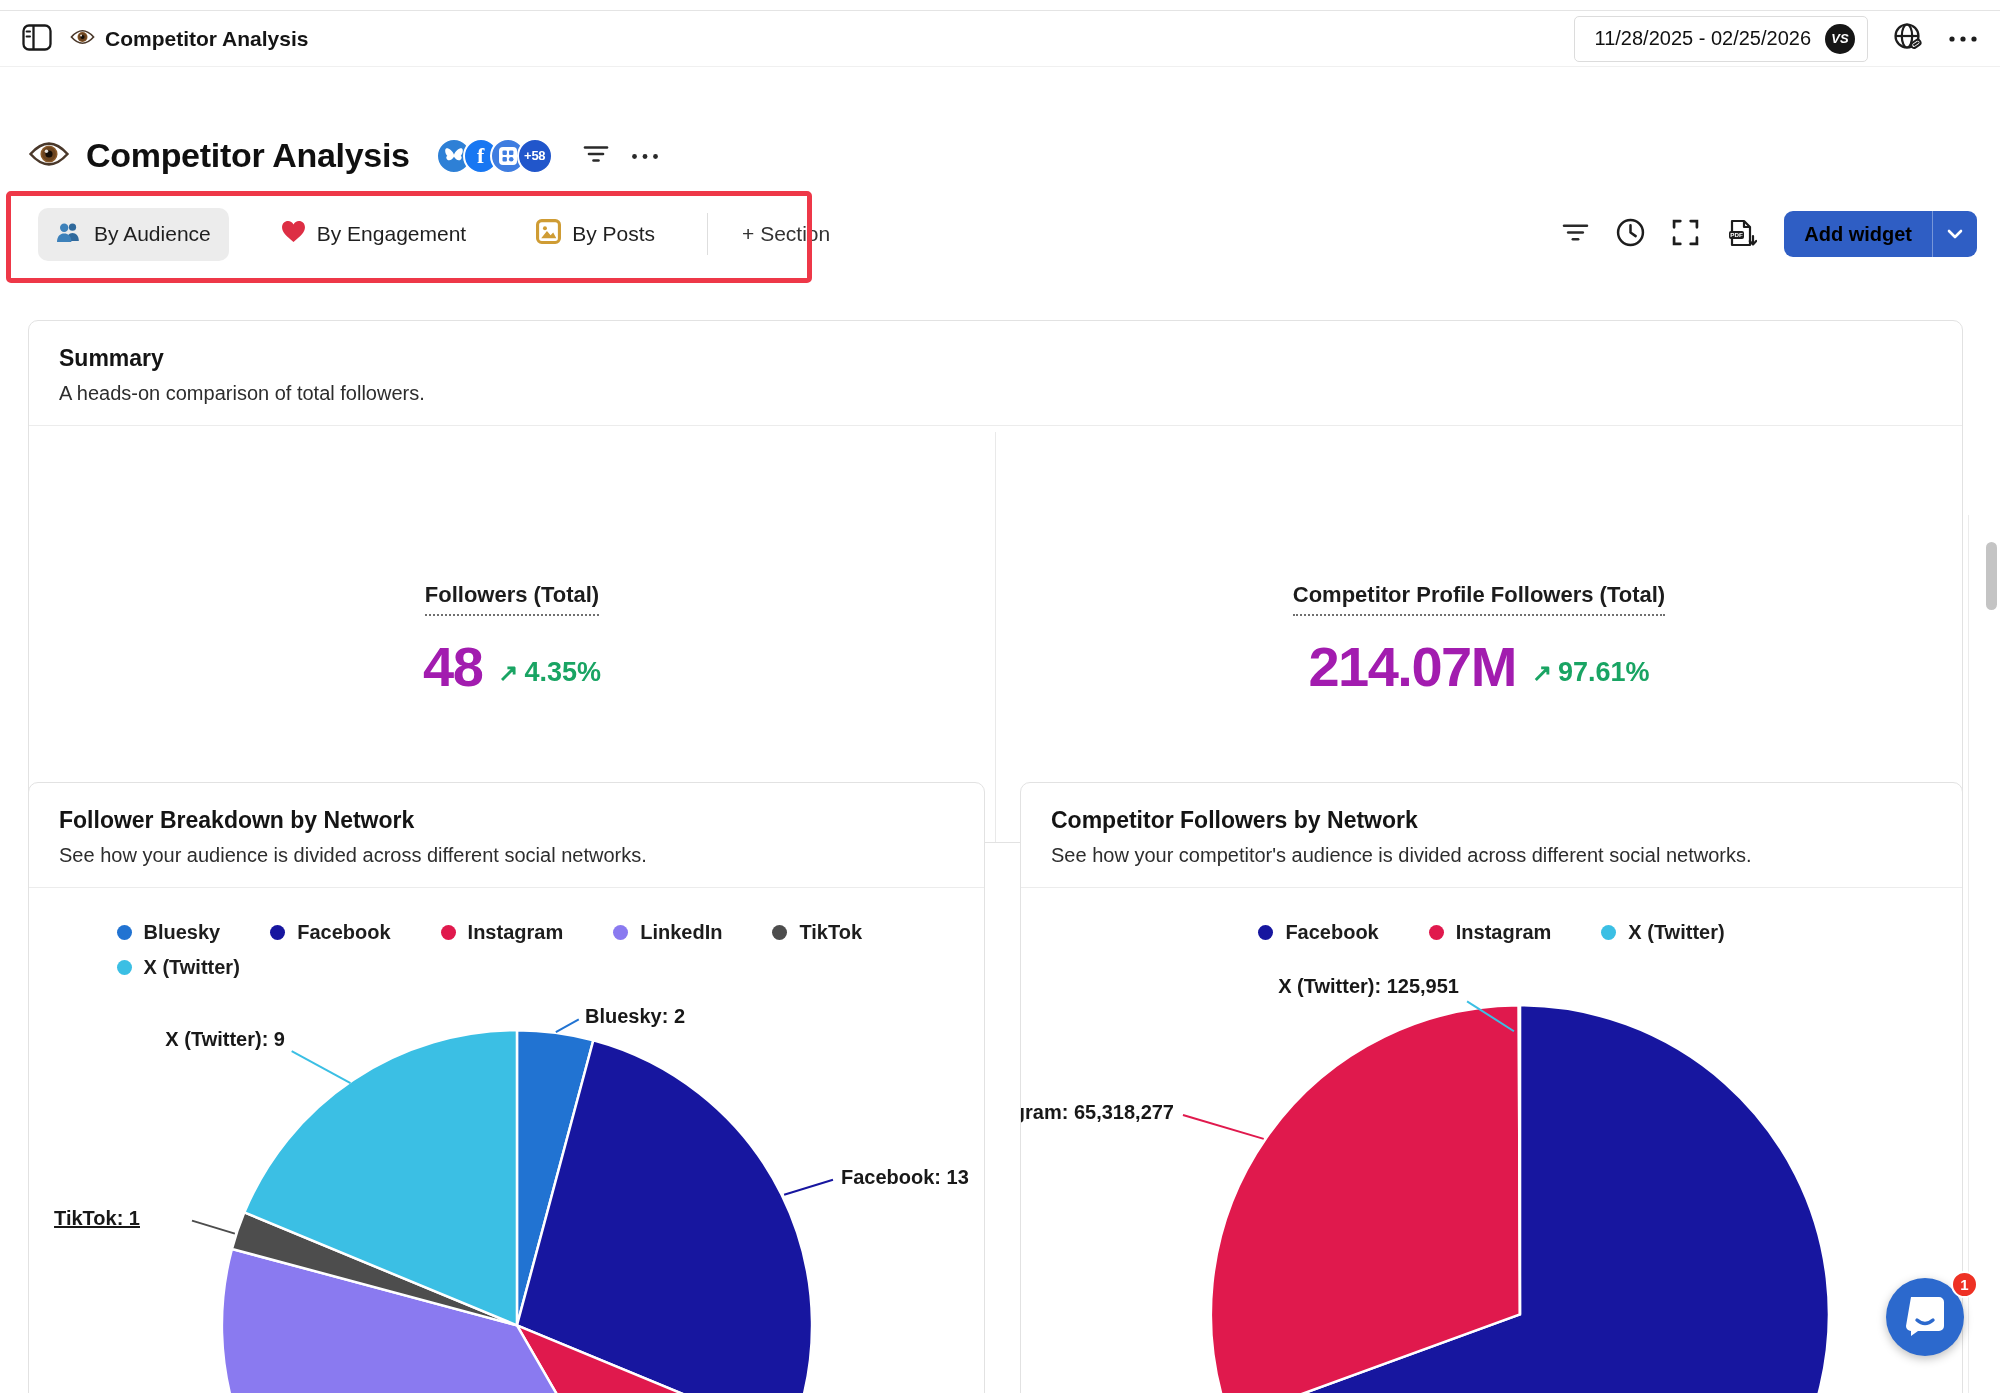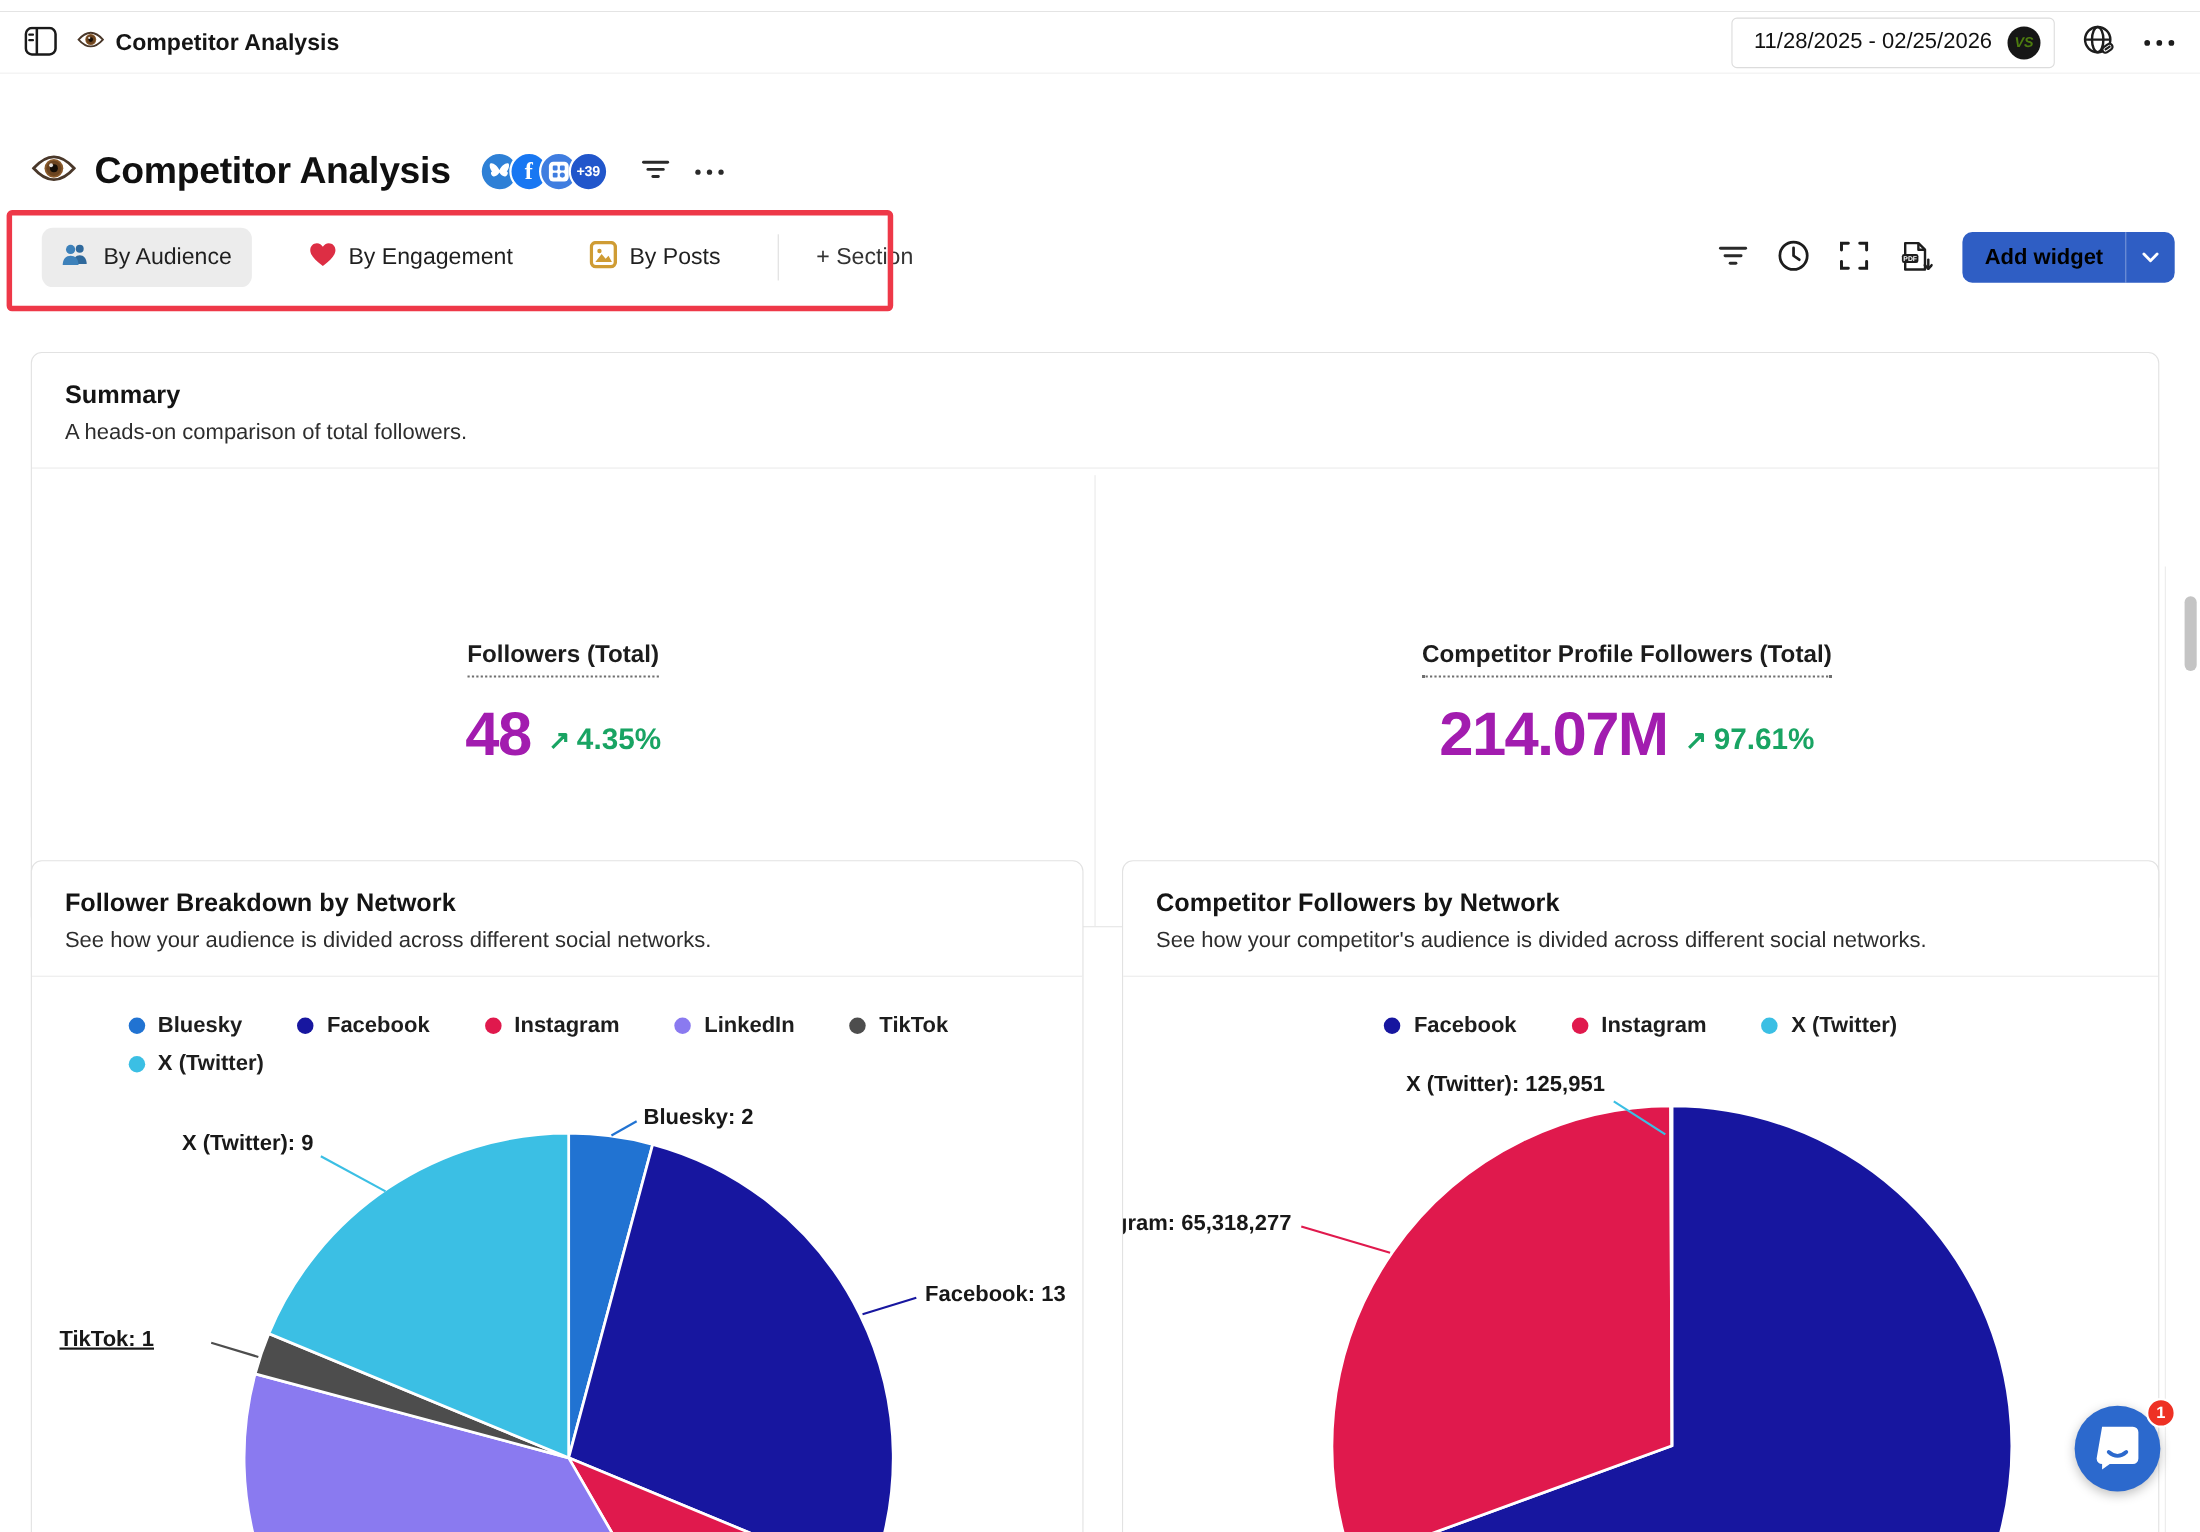--- a/index.html
+++ b/index.html
@@ -9,21 +9,21 @@
   
   .top-hairline { position:absolute; left:0; top:10px; width:2000px; height:1px; background:#e4e4e4; }
   .topbar { position:absolute; left:0; top:11px; width:2000px; height:56px; background:#fff;
     border-bottom:1px solid #f0f0f0; display:flex; align-items:center; padding:0 22px; }
   .topbar-left { display:flex; align-items:center; gap:18px; }
   .crumb { display:flex; align-items:center; gap:10px; font-size:21px; font-weight:600; }
   .topbar-right { margin-left:auto; display:flex; align-items:center; gap:24px; }
   .date-pill { display:flex; align-items:center; gap:14px; height:46px; padding:0 12px 0 20px;
     border:1px solid #dcdcdc; border-radius:5px; background:#fff; cursor:pointer; }
   .date-pill .dtext { font-size:20px; font-weight:500; color:#111; }
-  .vs-badge { width:30px; height:30px; border-radius:50%; background:#161616; color:#4d7c0f;
+  .vs-badge { width:30px; height:30px; border-radius:50%; background:#161616; color:#ffffff;
     display:flex; align-items:center; justify-content:center; font-size:13px; font-weight:800; font-style:italic; }
   .iconbtn { background:none; border:none; cursor:pointer; display:flex; align-items:center; justify-content:center; padding:0; }
 
   
   .title-row { position:absolute; left:28px; top:136px; display:flex; align-items:center; gap:16px; }
   .page-title { font-size:34px; font-weight:700; color:#101010; letter-spacing:-.3px; }
   .chips { display:flex; align-items:center; margin-left:10px; }
   .chip { width:36px; height:36px; border-radius:50%; border:2.5px solid #fff; display:flex;
     align-items:center; justify-content:center; margin-left:-9px; color:#fff; font-weight:700; }
   .chip:first-child { margin-left:0; }
@@ -166,21 +166,21 @@
     <div class="chip fb">f</div>
     <div class="chip av">
       <svg width="20" height="20" viewBox="0 0 20 20">
           <rect x="1" y="1" width="18" height="18" rx="4" fill="#fff"></rect>
           <rect x="4.5" y="4.5" width="4.4" height="4.4" rx="1" fill="#3f7de0"></rect>
           <rect x="11" y="4.5" width="4.4" height="4.4" rx="1" fill="#3f7de0"></rect>
           <rect x="4.5" y="11" width="4.4" height="4.4" rx="1" fill="#3f7de0"></rect>
           <circle cx="13.2" cy="13.2" r="2.3" fill="#3f7de0"></circle>
         </svg>
     </div>
-    <div class="chip more">+39</div>
+    <div class="chip more">+58</div>
   </div>
   <div class="title-tools">
     <button class="iconbtn">
       <span>
         <svg width="26" height="18" viewBox="0 0 26 18" stroke="#2a2a2a" stroke-width="2.6" stroke-linecap="round">
             <line x1="2" y1="2.5" x2="24" y2="2.5"></line>
             <line x1="6" y1="9" x2="20" y2="9"></line>
             <line x1="10.5" y1="15.5" x2="15.5" y2="15.5"></line>
           </svg>
       </span>

